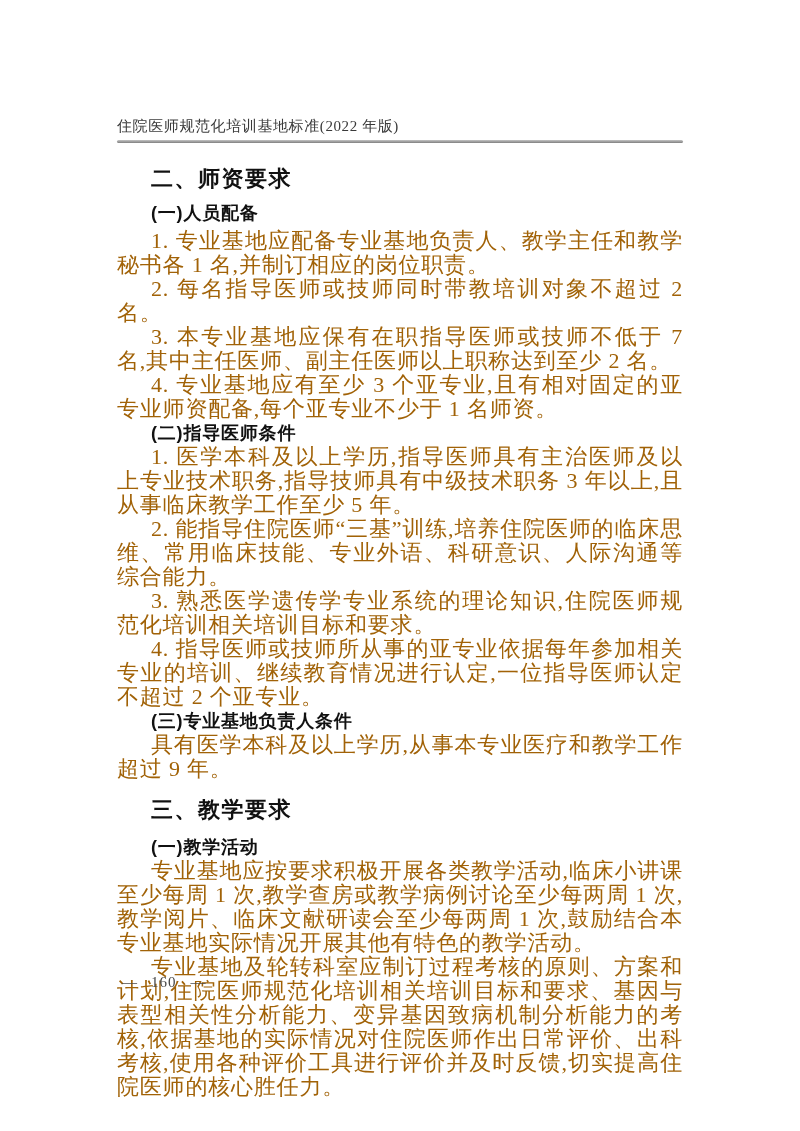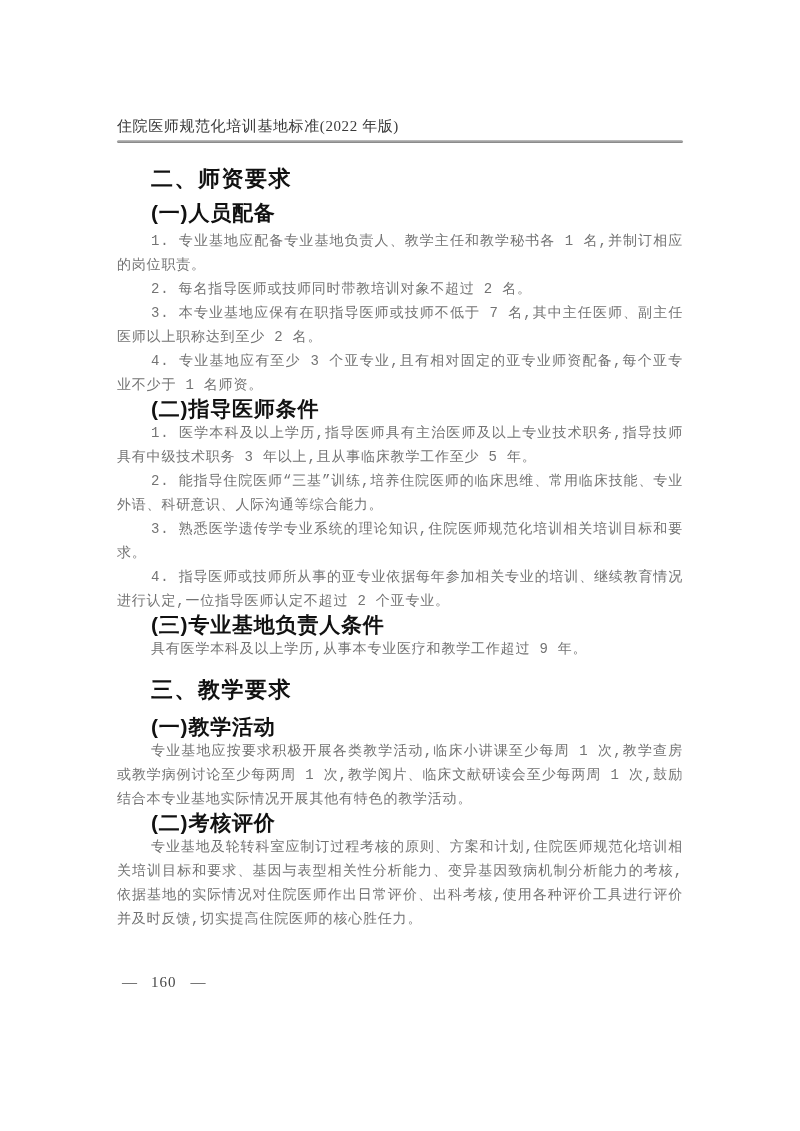--- a/index.html
+++ b/index.html
@@ -37,36 +37,35 @@
     font-size: 22px;
     line-height: 26px;
     letter-spacing: 1.5px;
     text-indent: 34px;
     color: #111111;
   }
   .section-heading.second { margin-top: 16px; }
   .subheading {
     font-family: "Liberation Sans", "DejaVu Sans", sans-serif;
     font-weight: bold;
-    font-size: 21px;
+    font-size: 18px;
     line-height: 24px;
     letter-spacing: 0.8px;
     text-indent: 34px;
     color: #111111;
   }
   .subheading.gap-sm { margin-top: 9px; }
   .subheading.gap-md { margin-top: 12px; }
   .para {
-    font-size: 14px;
+    font-size: 22px;
     line-height: 24px;
     letter-spacing: 0.8px;
     text-indent: 34px;
     text-align: justify;
-    color: #737373;
-    font-family: Liberation Mono, monospace;
+    color: #a16207;
   }
   .para.first { margin-top: 4px; }
   .footer {
     position: absolute;
     left: 122px;
     top: 972px;
     display: flex;
     align-items: center;
     font-size: 15px;
     line-height: 20px;
@@ -99,21 +98,20 @@
     <p class="para">4. 指导医师或技师所从事的亚专业依据每年参加相关专业的培训、继续教育情况进行认定,一位指导医师认定不超过 2 个亚专业。</p>
 
     <div class="subheading">(三)专业基地负责人条件</div>
     <p class="para">具有医学本科及以上学历,从事本专业医疗和教学工作超过 9 年。</p>
 
     <div class="section-heading second">三、教学要求</div>
 
     <div class="subheading gap-md">(一)教学活动</div>
     <p class="para">专业基地应按要求积极开展各类教学活动,临床小讲课至少每周 1 次,教学查房或教学病例讨论至少每两周 1 次,教学阅片、临床文献研读会至少每两周 1 次,鼓励结合本专业基地实际情况开展其他有特色的教学活动。</p>
 
-    <div class="subheading">(二)考核评价</div>
     <p class="para">专业基地及轮转科室应制订过程考核的原则、方案和计划,住院医师规范化培训相关培训目标和要求、基因与表型相关性分析能力、变异基因致病机制分析能力的考核,依据基地的实际情况对住院医师作出日常评价、出科考核,使用各种评价工具进行评价并及时反馈,切实提高住院医师的核心胜任力。</p>
 
   </div>
 
   <div class="footer">
     <span class="dash">—</span>
     <span class="num">160</span>
     <span class="dash">—</span>
   </div>
 </div>

